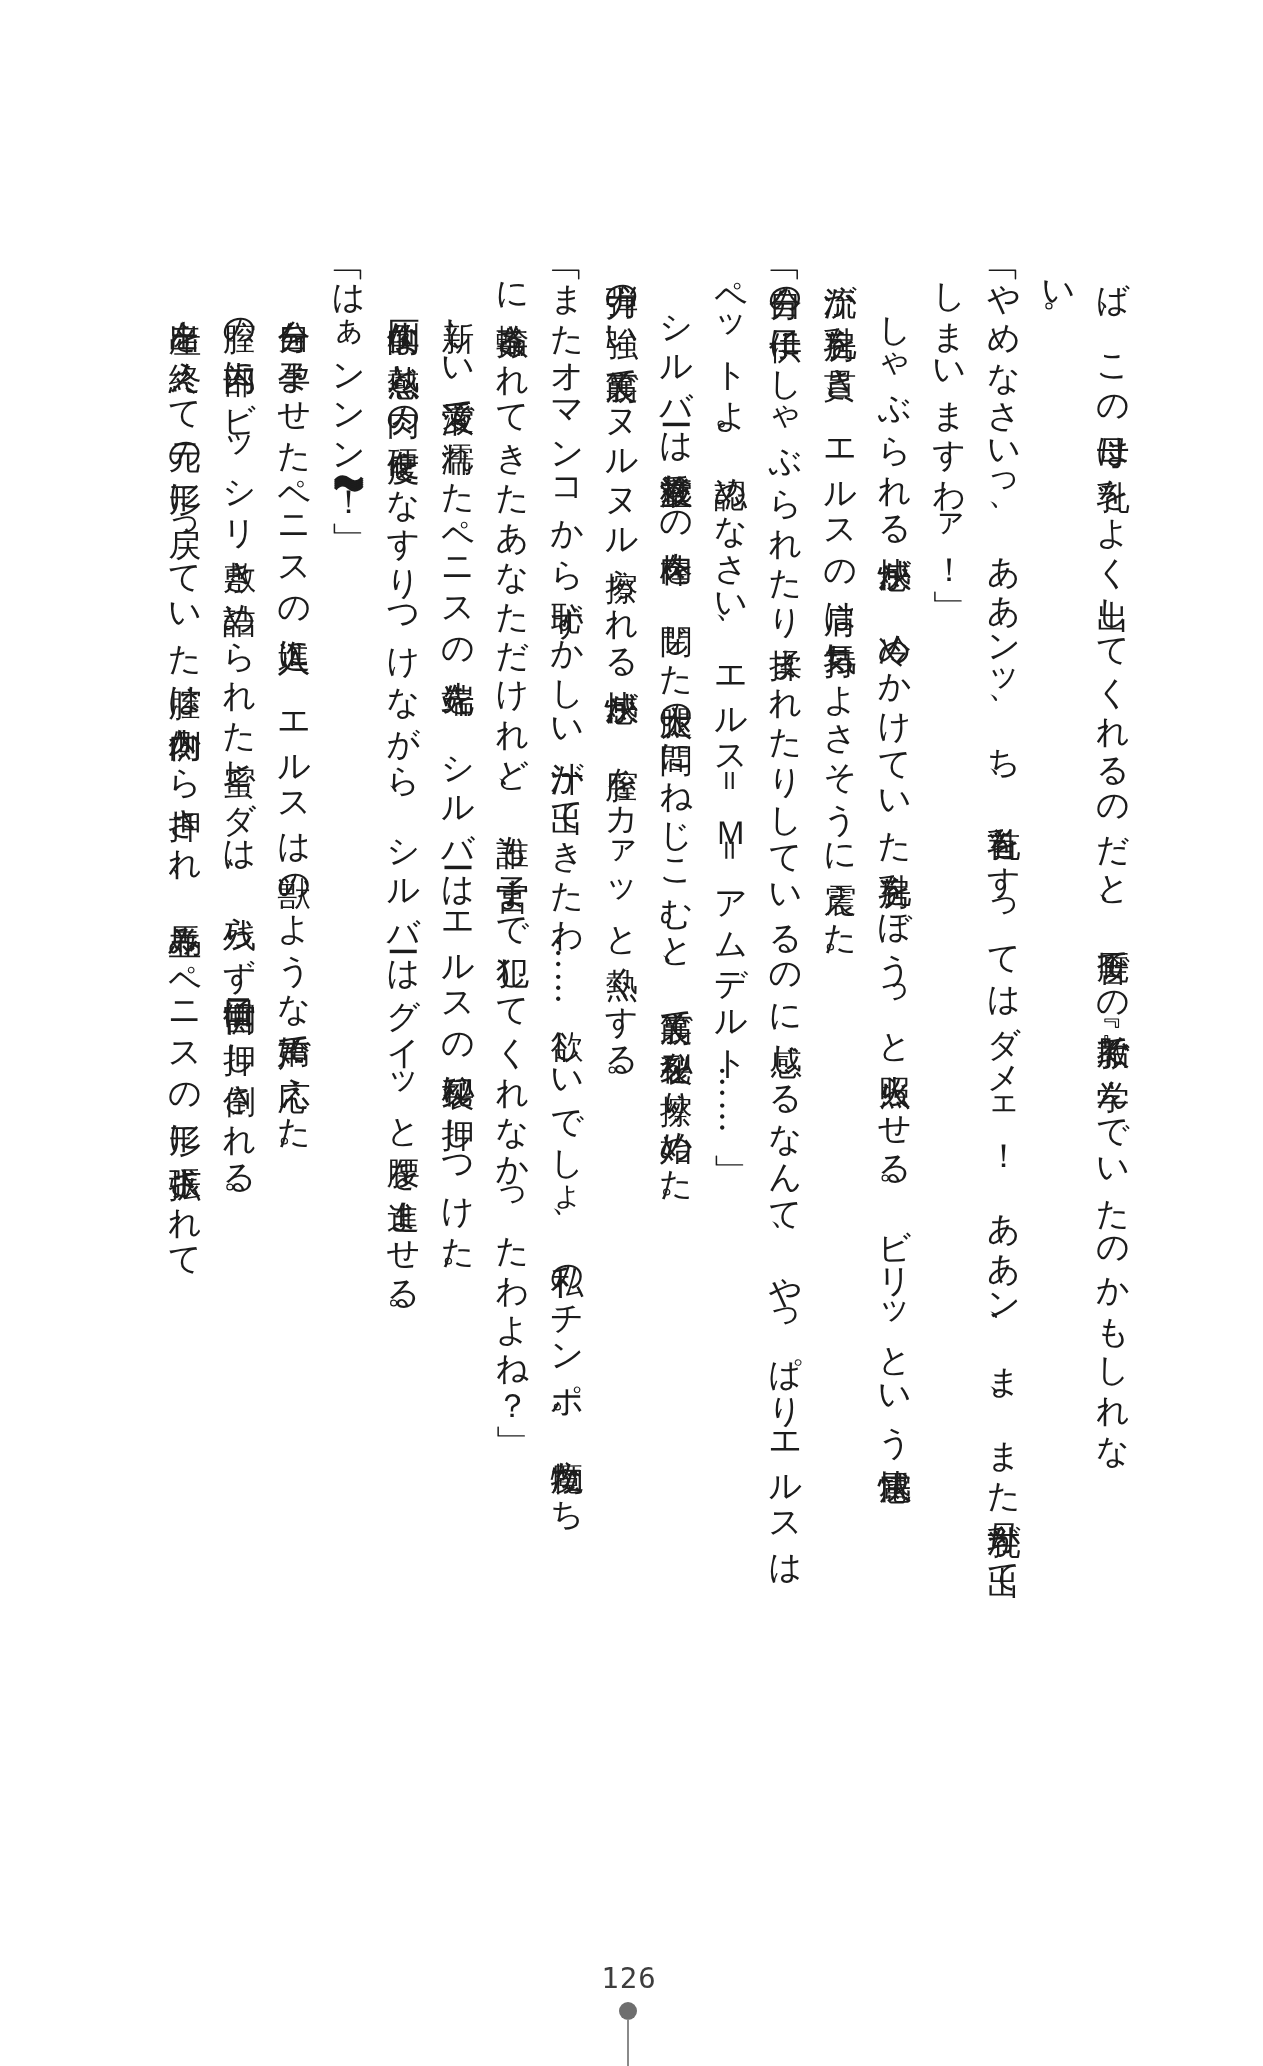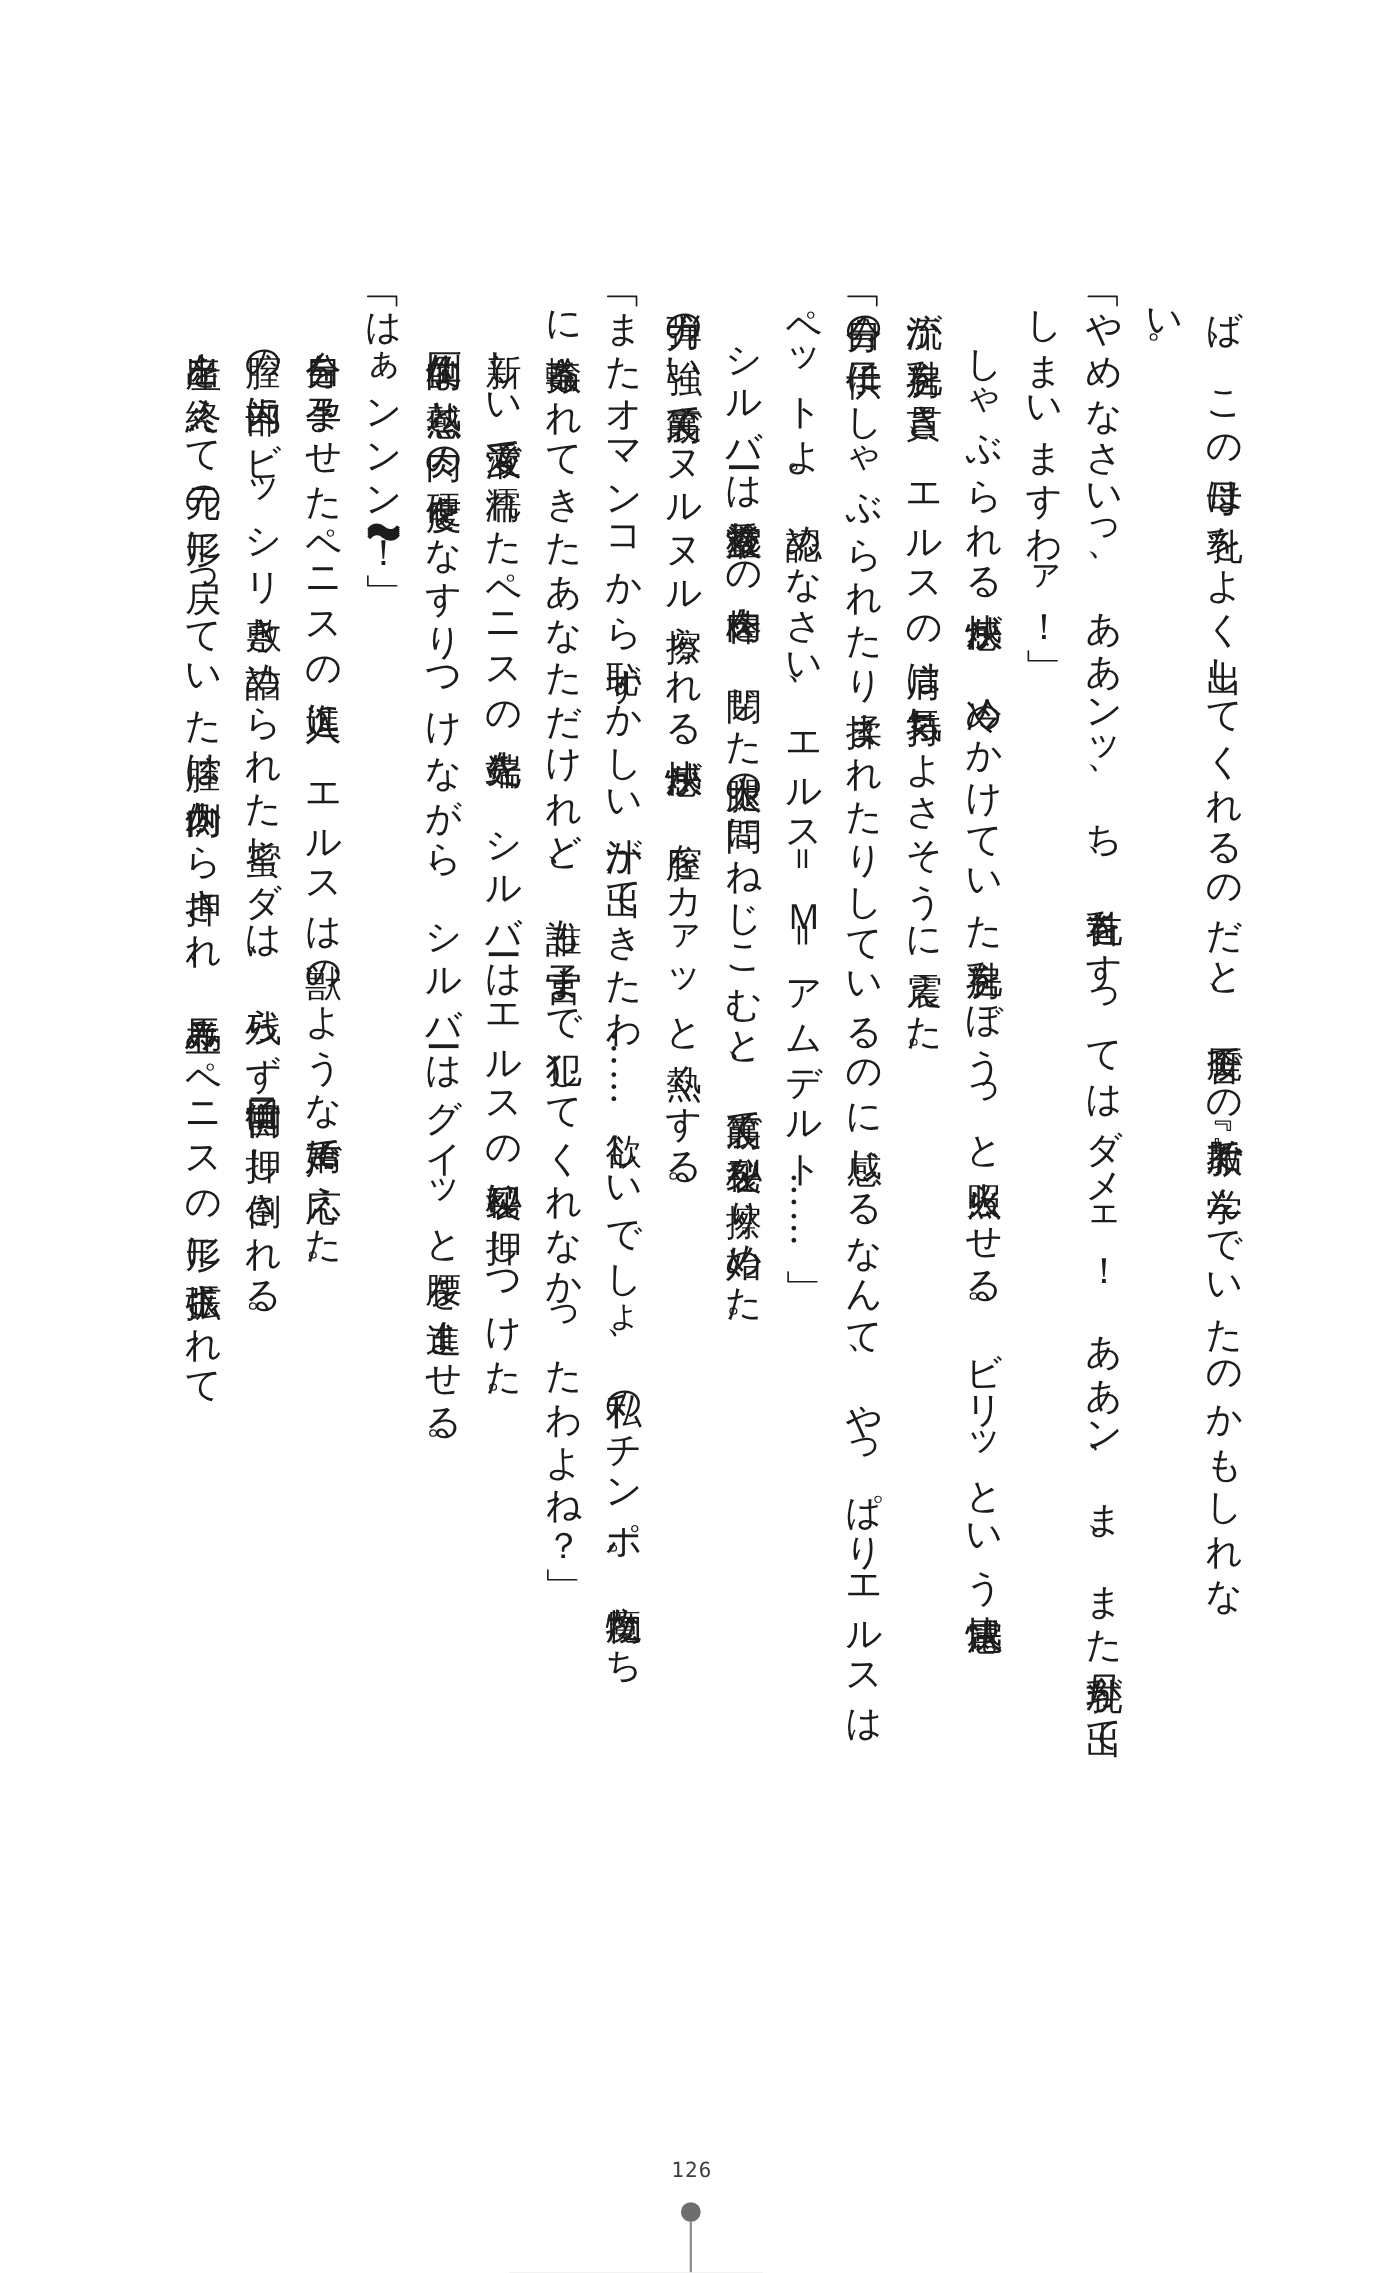--- a/index.html
+++ b/index.html
@@ -39,21 +39,21 @@
   .text-line.tight {
     letter-spacing: 0.9px;
   }
   .page-number {
     position: absolute;
     top: 1964px;
     left: 601px;
     width: 56px;
     text-align: center;
     font-family: "DejaVu Sans Mono", "Liberation Mono", monospace;
-    font-size: 19px;
+    font-size: 29px;
     letter-spacing: 1px;
     line-height: 1;
   }
   .marker-dot {
     position: absolute;
     top: 2002px;
     left: 619px;
     width: 18px;
     height: 18px;
     border-radius: 50%;

